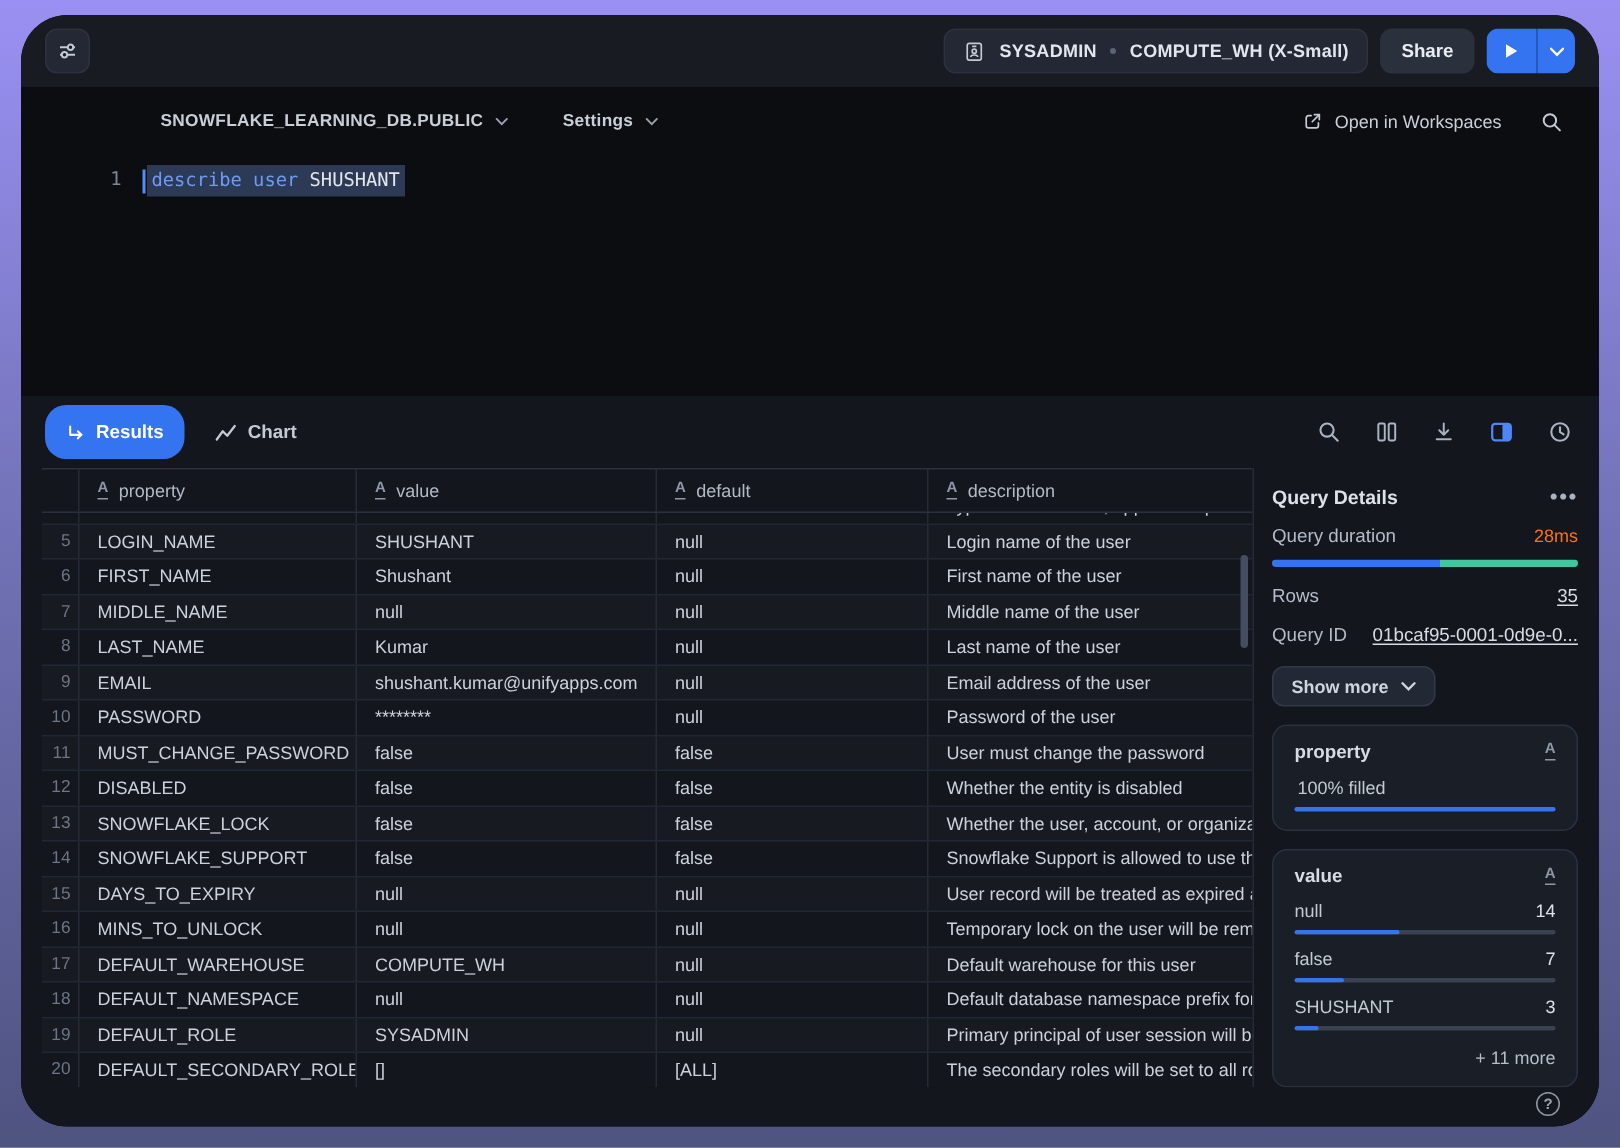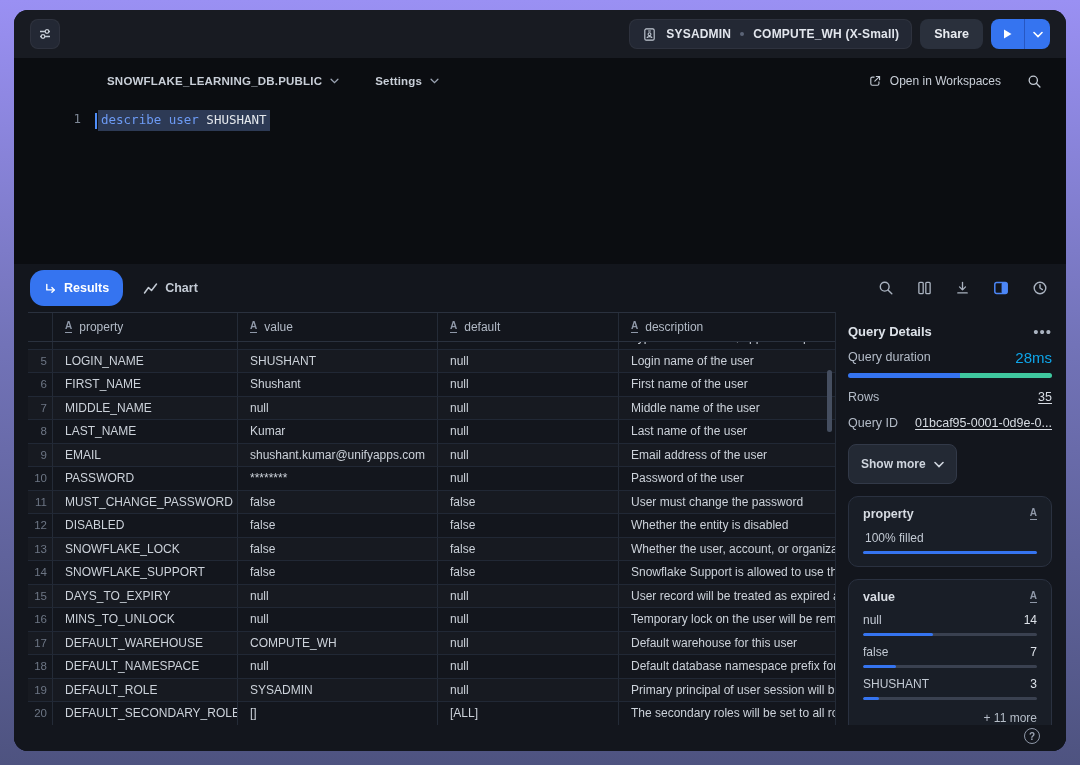--- a/index.html
+++ b/index.html
@@ -1,18 +1,18 @@
 <!DOCTYPE html>
 <html><head>
 <meta charset="utf-8">
 <style>
   * { margin:0; padding:0; box-sizing:border-box; }
   body { width:1080px; height:765px; font-family:"Liberation Sans", sans-serif; overflow:hidden; }
   .frame { width:1080px; height:765px; background:linear-gradient(180deg,#9a90f3 0%, #7273b8 45%, #4e5380 100%); position:relative; }
-  .window { position:absolute; left:14px; top:10px; width:1052px; height:741px; background:#0b0d11; border-radius:14px; overflow:hidden; display:flex; flex-direction:column; }
+  .window { position:absolute; left:14px; top:10px; width:1052px; height:741px; background:#0b0d11; border-radius:31px; overflow:hidden; display:flex; flex-direction:column; }
 
   
   .topbar { height:48px; background:#181b22; display:flex; align-items:center; justify-content:space-between; padding:0 16px; flex:none; }
   .icon-btn { width:30px; height:30px; background:#232834; border:1px solid rgba(255,255,255,.05); border-radius:8px; display:flex; align-items:center; justify-content:center; }
   .top-right { display:flex; align-items:center; gap:8px; }
   .ctx-pill { height:30px; background:#232834; border:1px solid rgba(255,255,255,.05); border-radius:8px; display:flex; align-items:center; gap:9px; padding:0 12px; }
   .ctx-pill .lbl { font-size:12px; font-weight:bold; color:#e2e6ed; letter-spacing:.2px; }
   .dot-sep { width:4px; height:4px; border-radius:50%; background:#5b6476; }
   .share-btn { height:30px; background:#2a303c; border-radius:8px; display:flex; align-items:center; padding:0 14px; font-size:12.5px; font-weight:bold; color:#e9ecf1; }
   .run-split { height:30px; border-radius:8px; overflow:hidden; display:flex; }
@@ -58,26 +58,26 @@
   .c.num { border-left:none; justify-content:flex-end; padding:0 5px 0 0; color:#6d7685; font-size:11.5px; }
   .v-scroll { position:absolute; right:3px; top:58px; width:5px; height:62px; border-radius:3px; background:#454e60; }
 
   
   .side-panel { flex:1; padding:6px 14px 0 12px; overflow:hidden; }
   .qd-title-row { display:flex; align-items:center; justify-content:space-between; height:26px; }
   .qd-title { font-size:13px; font-weight:bold; color:#dde2e9; }
   .qd-menu { color:#aab3c0; font-size:15px; letter-spacing:1px; }
   .qd-row { display:flex; align-items:center; justify-content:space-between; height:26px; }
   .qd-label { font-size:12.5px; color:#b4bcc8; }
-  .qd-val { font-size:15px; color:#0ea5e9; }
+  .qd-val { font-size:12px; color:#f97316; }
   .qd-link { font-size:12.5px; color:#d7dce3; text-decoration:underline; text-underline-offset:2px; }
   .dur-bar { height:5px; border-radius:3px; overflow:hidden; display:flex; margin:3px 0 6px 0; }
   .dur-blue { background:#3574f0; }
   .dur-teal { background:#3fc89f; }
-  .show-more { margin-top:8px; height:40px; display:inline-flex; align-items:center; gap:8px; background:#232934; border:1px solid #323948; border-radius:8px; padding:0 12px; font-size:12px; font-weight:bold; color:#cfd5de; }
+  .show-more { margin-top:8px; height:27px; display:inline-flex; align-items:center; gap:8px; background:#232934; border:1px solid #323948; border-radius:8px; padding:0 12px; font-size:12px; font-weight:bold; color:#cfd5de; }
 
   .stat-card { background:#191e27; border:1px solid #2a3140; border-radius:10px; padding:10px 14px 12px 14px; margin-top:12px; }
   .stat-head { display:flex; align-items:center; justify-content:space-between; }
   .stat-title { font-size:12.5px; font-weight:bold; color:#d7dce3; }
   .stat-filled { font-size:12px; color:#c3cad4; margin:10px 0 6px 2px; }
   .full-bar { height:3px; border-radius:2px; background:#3574f0; }
   .vc-item { margin-top:9px; }
   .vc-top { display:flex; align-items:center; justify-content:space-between; font-size:12px; }
   .vc-label { color:#c3cad4; }
   .vc-count { color:#dde2e9; }

